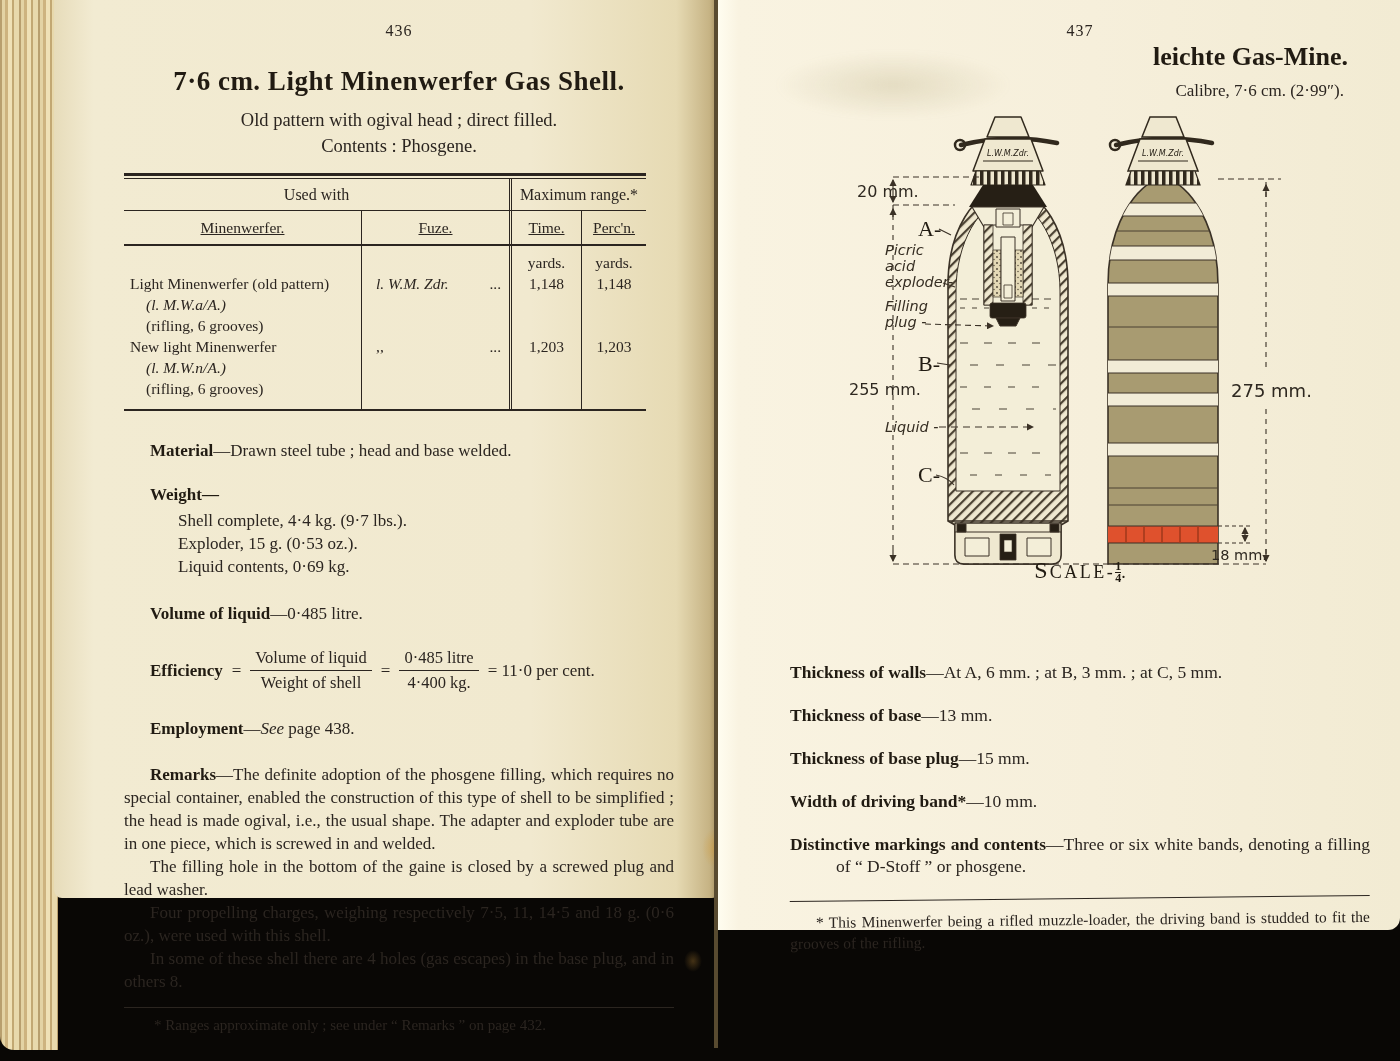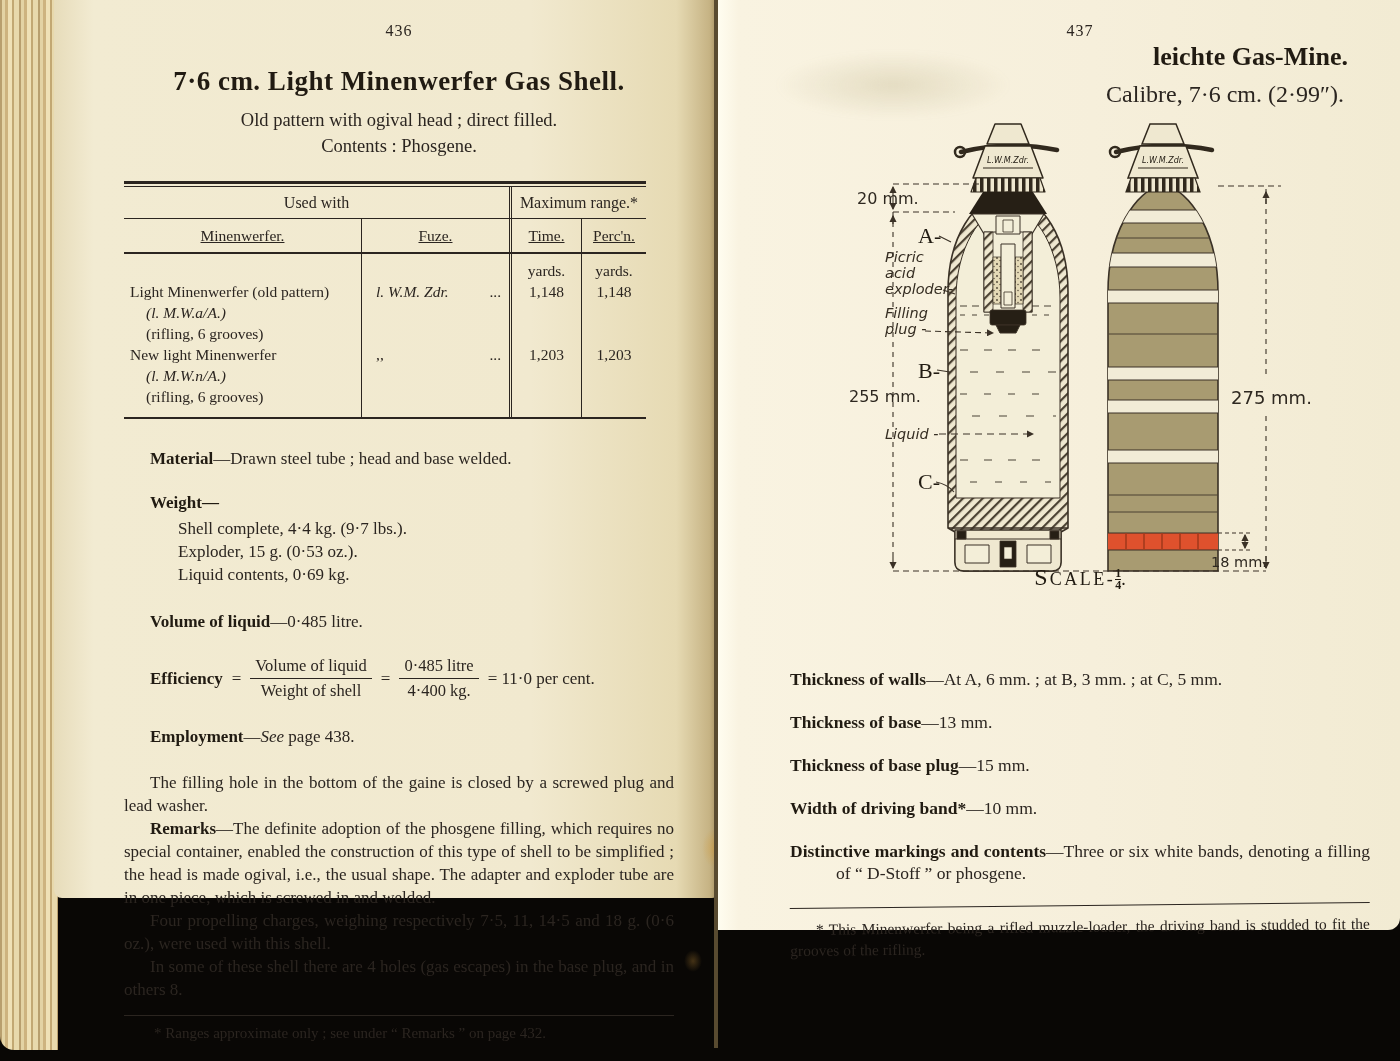--- a/index.html
+++ b/index.html
@@ -25,21 +25,21 @@
 
   .lp-content { position:relative; padding:22px 42px 0 70px; }
   .rp-content { position:relative; padding:22px 30px 0 72px; }
 
   .pagenum { text-align:center; font-size:16px; letter-spacing:1px; }
   .lp-title { margin-top:26px; text-align:center; font-size:27px; font-weight:bold; letter-spacing:.5px; color:#211b12; }
   .lp-sub1 { margin-top:13px; text-align:center; font-size:18.5px; }
   .lp-sub2 { margin-top:5px; text-align:center; font-size:18.5px; }
 
   
-  .mtable { margin-top:24px; width:522px; border-bottom:2px solid #2b2520; }
+  .mtable { margin-top:16px; width:522px; border-bottom:2px solid #2b2520; }
   .mtable-toprule { border-top:3px solid #2b2520; }
   .mtable-toprule-inner { margin-top:2px; border-top:1px solid #2b2520; }
   .trow-group { display:grid; grid-template-columns:385px 137px; border-bottom:1px solid #2b2520; }
   .trow-group > div { padding:7px 4px 6px; text-align:center; font-size:16px; }
   .trow-group > .gmax { border-left:3px double #2b2520; }
   .trow-cols { display:grid; grid-template-columns:237px 148px 72px 65px; border-bottom:2px solid #2b2520;text-decoration:underline; }
   .trow-cols > div { padding:8px 2px 7px; text-align:center; font-size:15.5px; }
   .trow-cols > div + div { border-left:1px solid #2b2520; }
   .trow-cols > .cmax { border-left:3px double #2b2520; }
   .tbody { display:grid; grid-template-columns:237px 148px 72px 65px; }
@@ -67,21 +67,21 @@
   .frac .num { display:block; border-bottom:1.4px solid #2b2520; padding:0 5px 2px; }
   .frac .den { display:block; padding:2px 5px 0; }
   .s-emp { margin-top:26px; padding-left:26px; }
   .s-remarks { margin-top:24px; }
   .s-remarks p { text-align:justify; text-indent:26px; font-size:17px; line-height:23px; }
   .foot { margin-top:14px; border-top:1.5px solid #2b2520; padding-top:9px; }
   .foot .ftext { font-size:15px; padding-left:30px; }
 
   
   .rp-title { margin-top:2px; text-align:right; padding-right:22px; font-size:26px; font-weight:bold; color:#211b12; }
-  .rp-cal { margin-top:9px; text-align:right; padding-right:26px; font-size:24px; }
+  .rp-cal { margin-top:9px; text-align:right; padding-right:26px; font-size:17px; }
   .diagram { position:relative; height:528px; margin-top:4px; }
   .diagram svg { position:absolute; left:43px; top:0; }
   .scale-cap { position:absolute; left:0; width:100%; top:452px; text-align:center; color:#211b12; }
   .scale-s { font-size:24px; letter-spacing:2px; }
   .scale-rest { font-size:18px; letter-spacing:2.5px; }
   .vfrac { display:inline-block; vertical-align:-4px; text-align:center; font-size:12px; line-height:11px; font-weight:bold; }
   .vfrac span { display:block; }
   .vfrac .vden { border-top:1.3px solid #211b12; }
   .scale-period { font-size:18px; }
   .specs { margin-top:28px; }
@@ -199,22 +199,22 @@
           <span class="den">4·400 kg.</span>
         </span>
         <span>= 11·0 per cent.</span>
       </div>
 
       <div class="sect s-emp">
         <span class="lbl">Employment</span><span>—</span><i>See</i><span> page 438.</span>
       </div>
 
       <div class="sect s-remarks">
+        <p><span class="lbl">Remarks</span><span>—The definite adoption of the phosgene filling, which requires no special container, enabled the construction of this type of shell to be simplified ; the head is made ogival, i.e., the usual shape.  The adapter and exploder tube are in one piece, which is screwed in and welded.</span></p>
         <p>The filling hole in the bottom of the gaine is closed by a screwed plug and lead washer.</p>
-        <p><span class="lbl">Remarks</span><span>—The definite adoption of the phosgene filling, which requires no special container, enabled the construction of this type of shell to be simplified ; the head is made ogival, i.e., the usual shape.  The adapter and exploder tube are in one piece, which is screwed in and welded.</span></p>
         <p>Four propelling charges, weighing respectively 7·5, 11, 14·5 and 18 g. (0·6 oz.), were used with this shell.</p>
         <p>In some of these shell there are 4 holes (gas escapes) in the base plug, and in others 8.</p>
       </div>
 
       <div class="foot">
         <div class="ftext">* Ranges approximate only ;  see under “ Remarks ” on page 432.</div>
       </div>
     </div>
   </div>
 

